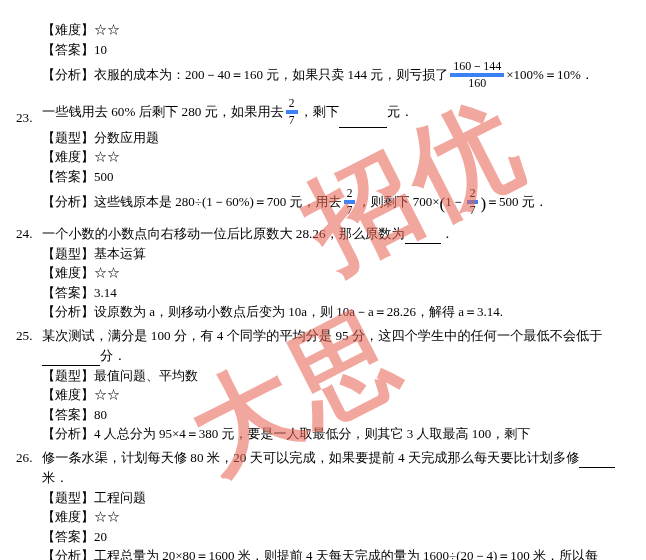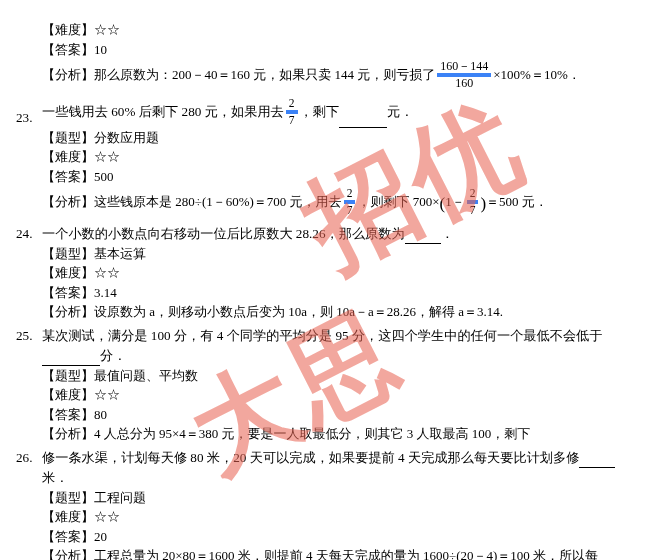--- a/index.html
+++ b/index.html
@@ -165,21 +165,21 @@
     <div class="q-block">
       <div class="meta top-meta">
         <div class="meta-row">
           <span>【难度】</span><span class="stars">☆☆</span>
         </div>
         <div class="meta-row">
           <span>【答案】</span><span>10</span>
         </div>
       </div>
       <div class="analysis">
-        <span>【分析】</span><span>那么原数为：</span><span>200－40＝160 元，如果只卖 144 元，则亏损了</span><span class="frac frac-lg">
+        <span>【分析】</span><span>衣服的成本为：</span><span>200－40＝160 元，如果只卖 144 元，则亏损了</span><span class="frac frac-lg">
             <span class="num">160－144</span>
             <span class="den">160</span>
           </span><span>×100%＝10%．</span>
       </div>
     </div>
 
     <div class="q-block" style="margin-top:6px;">
       <div class="q-line">
         <div class="q-num">23.</div>
         <div class="q-text">

